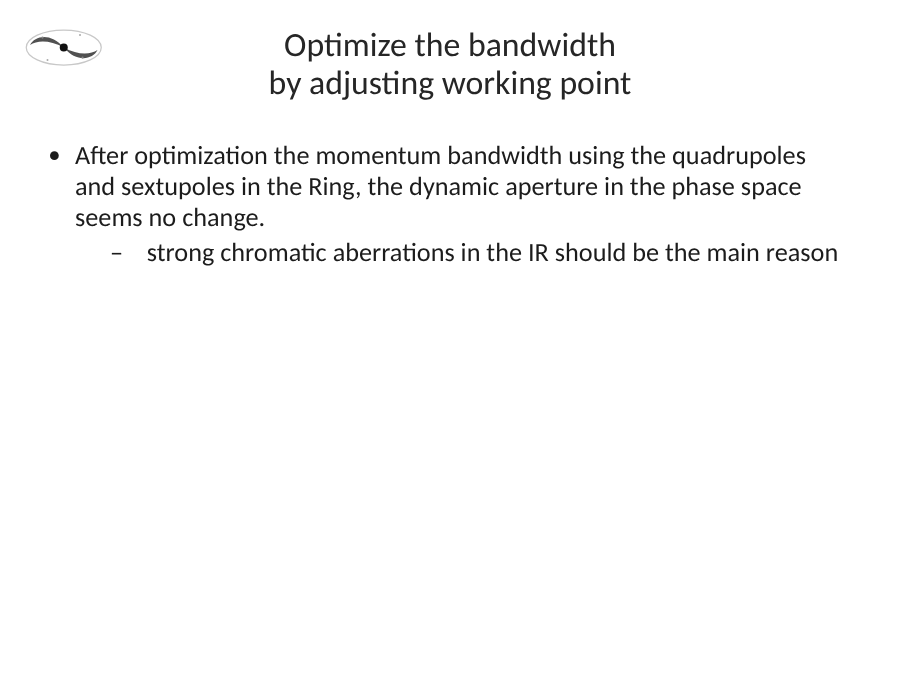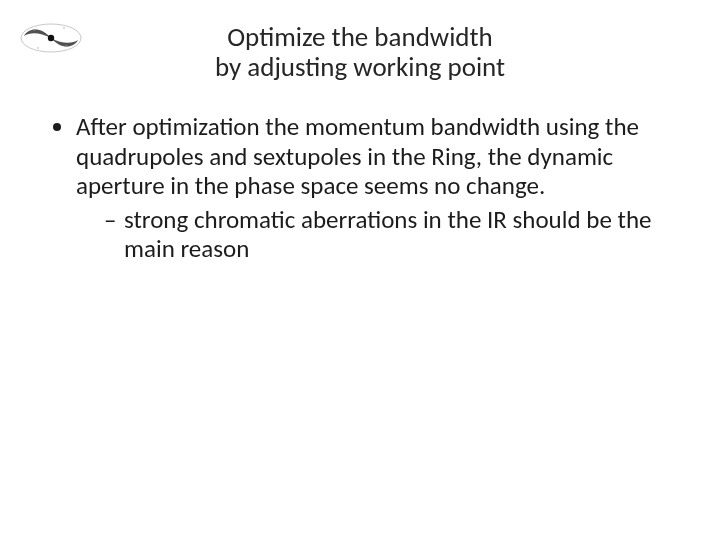--- a/index.html
+++ b/index.html
@@ -31,38 +31,39 @@
     left: 0;
     width: 720px;
     text-align: center;
     font-size: 27px;
     line-height: 1.12;
     color: #262626;
   }
   .body-block {
     position: absolute;
     top: 112px;
-    left: 48px;
+    left: 32px;
     right: 40px;
-    font-size: 25px;
+    font-size: 21px;
     line-height: 1.18;
     color: #1c1c1c;
   }
   ul.level1 {
     list-style: disc;
     margin: 0;
     padding-left: 28px;
   }
   ul.level1 > li {
     margin-bottom: 4px;
   }
   ul.level2 {
     list-style: none;
     margin: 4px 0 0 0;
     padding-left: 28px;
+    text-align: center;
   }
   ul.level2 > li {
     position: relative;
     padding-left: 20px;
     margin-bottom: 4px;
   }
   ul.level2 > li::before {
     content: "–";
     position: absolute;
     left: 0;

